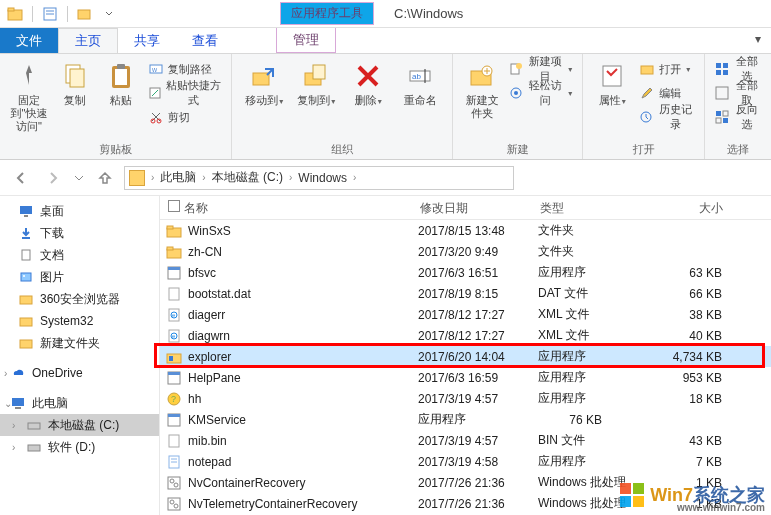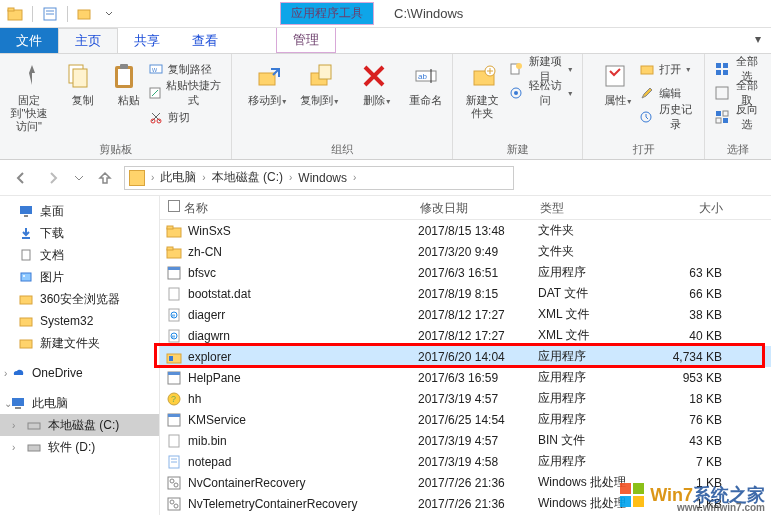--- a/index.html
+++ b/index.html
@@ -19,21 +19,21 @@
 .ribbontabs .tab.file { background: #1979ca; color: #fff; }
 .ribbontabs .tab.active { background: #f5f6f7; border: 1px solid #d8d8d8; border-bottom: none; }
 .ribbontabs .tooltab2 { margin-left: 42px; border: 1px solid #d8a8d8; border-top: none; color: #6b3d6b; }
 .ribbontabs .expand { margin-left: auto; padding: 4px 10px; color: #555; }
 
 
 .ribbon { height: 106px; background: #f5f6f7; border-bottom: 1px solid #d0d0d0; display: flex; }
 .group { border-right: 1px solid #ddd; padding: 4px 8px 2px; display: flex; flex-direction: column; justify-content: space-between; text-align: center; }
 .group-label { font-size: 11px; color: #666; margin-top: 2px; }
 .group-body { display: flex; align-items: flex-start; gap: 4px; flex: 1; }
-.bigbtn { display: flex; flex-direction: column; align-items: flex-end; width: 48px; padding: 2px; cursor: default; }
+.bigbtn { display: flex; flex-direction: column; align-items: center; width: 48px; padding: 2px; cursor: default; }
 .bigbtn .ico { width: 32px; height: 32px; display: flex; align-items: center; justify-content: center; margin-bottom: 2px; }
 .bigbtn .lbl { font-size: 11px; line-height: 13px; color: #444; text-align: center; }
 .smallcol { display: flex; flex-direction: column; gap: 2px; align-items: flex-start; }
 .smallbtn { display: flex; align-items: center; gap: 4px; font-size: 11px; color: #444; height: 22px; padding: 0 2px; cursor: default; }
 .smallbtn .sic { width: 16px; height: 16px; display: inline-flex; align-items: center; justify-content: center; }
 .dd { font-size: 8px; color: #666; margin-left: 1px; }
 .chk { width: 12px; height: 12px; border: 1px solid #888; display: inline-block; margin-right: 4px; background: #fff; }
 
 
 .addrrow { height: 36px; display: flex; align-items: center; padding: 4px 8px; gap: 6px; border-bottom: 1px solid #e8e8e8; }
@@ -616,21 +616,20 @@
         <div class="row">
           <div class="col-name c-name">
             <span class="fic2">
               <svg width="16" height="16">
                 <rect x="2" y="2" width="12" height="12" fill="#fff" stroke="#888"></rect>
                 <rect x="2" y="2" width="12" height="3" fill="#5a8fd6"></rect>
               </svg>
             </span>
             <span>KMService</span>
           </div>
-          <div class="col-date">2017/6/25 14:54</div>
           <div class="col-type">应用程序</div>
           <div class="col-size">76 KB</div>
         </div>
         <div class="row">
           <div class="col-name c-name">
             <span class="fic2">
               <svg width="16" height="16">
                 <rect x="3" y="2" width="10" height="12" fill="#fff" stroke="#aaa"></rect>
               </svg>
             </span>

